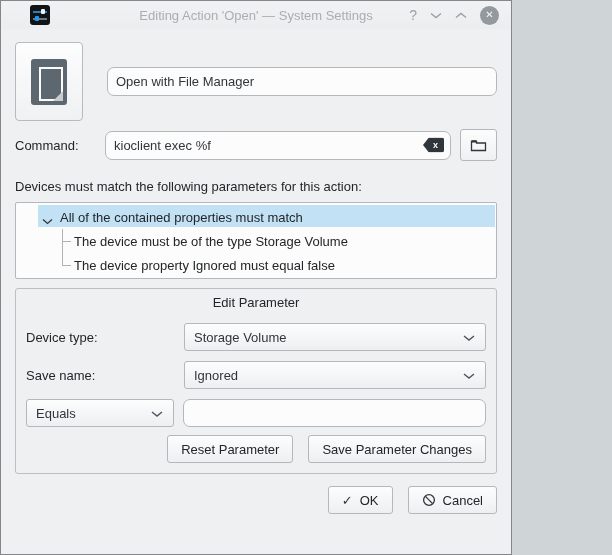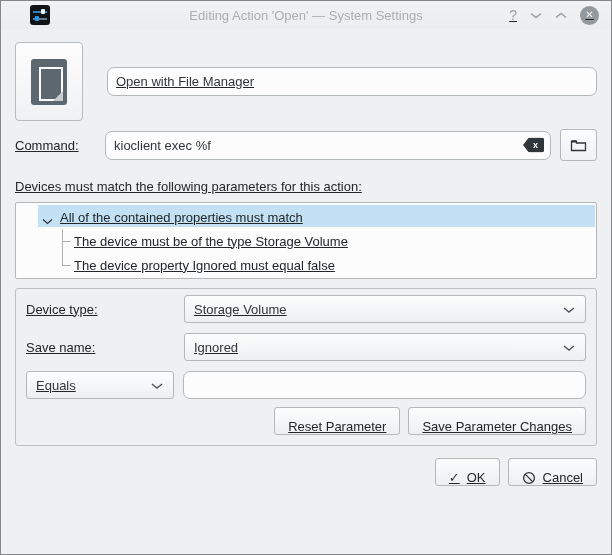--- a/index.html
+++ b/index.html
@@ -1,21 +1,20 @@
 <!DOCTYPE html>
 <html><head>
 <meta charset="utf-8">
 <style>
   html,body{margin:0;padding:0;background:#cfd4d7;}
   .window{
-    width:612px;height:555px;box-sizing:border-box;position:relative;
+    width:512px;height:555px;box-sizing:border-box;position:relative;
     background:#eff0f1;border:1px solid #83878a;
     font-family:"Liberation Sans",sans-serif;font-size:13px;color:#232629;
     overflow:hidden;
-    text-decoration:underline;
   }
   
   .titlebar{height:28px;display:flex;align-items:center;position:relative;
     background:linear-gradient(180deg,#f1f2f3,#ebedee);}
   .app-icon{width:20px;height:20px;margin-left:29px;border-radius:3px;
     background:#111417;position:relative;flex:0 0 auto;}
   .app-icon .t1{position:absolute;left:3px;top:6px;width:14px;height:2px;background:#2980b9;}
   .app-icon .t1k{position:absolute;left:11px;top:4px;width:4px;height:5px;background:#eff0f1;border-radius:1px;}
   .app-icon .t2{position:absolute;left:3px;top:13px;width:14px;height:2px;background:#6d7781;}
   .app-icon .t2k{position:absolute;left:5px;top:11px;width:4px;height:5px;background:#1d99f3;border-radius:1px;}
@@ -72,22 +71,22 @@
     background:linear-gradient(180deg,#fcfdfd,#edeff1);
     display:flex;align-items:center;padding:0 30px 0 9px;position:relative;color:#31363b;}
   .combo .chev{position:absolute;right:10px;top:50%;transform:translateY(-50%);}
   .combo.grow{flex:1;}
   .row-equals{display:flex;align-items:center;margin-bottom:0;}
   .combo-equals{width:148px;flex:0 0 auto;}
   .value-input{flex:1;margin-left:9px;height:28px;}
   .param-buttons{display:flex;justify-content:flex-end;gap:8px;margin-top:8px;}
   .btn{height:28px;box-sizing:border-box;border:1px solid #b4b8ba;border-radius:3px;
     background:linear-gradient(180deg,#fcfdfd,#edeff1);
-    display:flex;align-items:flex-end;justify-content:center;padding:0 13px;
-    font:13px "Liberation Sans",sans-serif;color:#232629;}
+    display:flex;align-items:center;justify-content:center;padding:0 13px;
+    font:13px "Liberation Sans",sans-serif;color:#232629;margin-left:7px;}
   
   .footer{display:flex;justify-content:flex-end;gap:8px;margin-top:12px;padding:0 14px;}
   .btn .ic{margin-right:7px;display:flex;align-items:center;}
   .ok-check{color:#31363b;font-size:13px;}
 </style>
 </head>
 <body>
 
 <div class="window">
 
@@ -160,20 +159,21 @@
       </div>
       <div class="tree-row child">
         <div class="label">The device property Ignored must equal false</div>
       </div>
       <div class="branch-v"></div>
       <div class="branch-h" style="top:38px;"></div>
       <div class="branch-h" style="top:62px;"></div>
     </div>
 
     <div class="groupbox">
+      <div class="gb-title">Edit Parameter</div>
 
 
       <div class="form-row">
         <div class="form-label">Device type:</div>
         <div class="combo grow">
           <span>Storage Volume</span>
           <span class="chev">
             <svg width="12" height="7" viewBox="0 0 12 7">
                 <polyline points="1,1.5 6,5.5 11,1.5" fill="none" stroke="#4d545b" stroke-width="1.4"></polyline>
               </svg>

